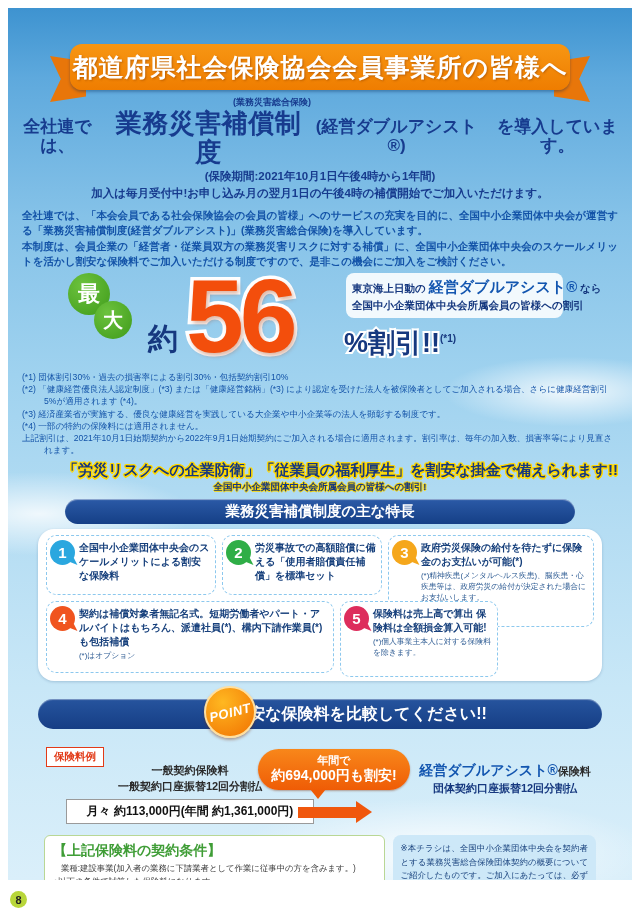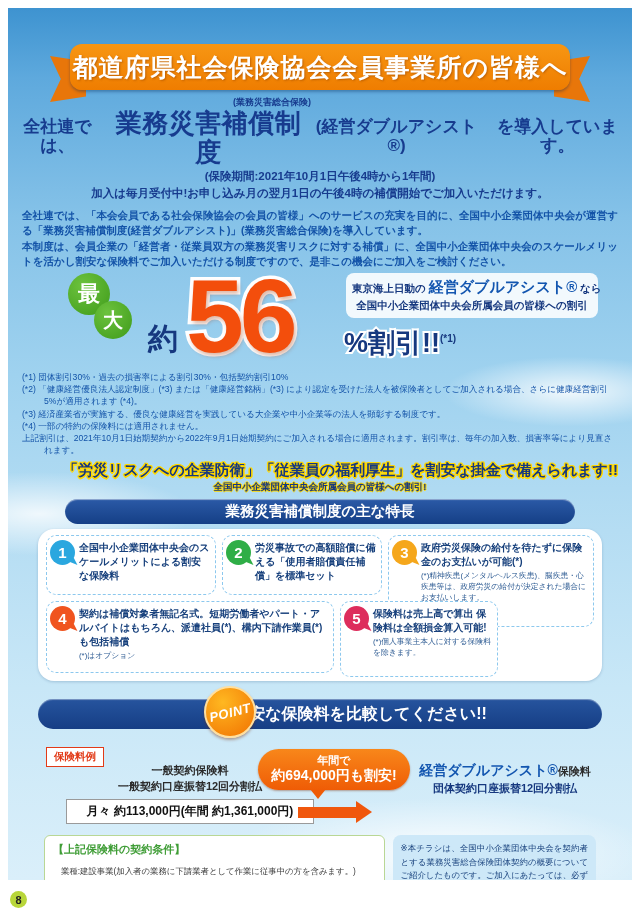--- a/index.html
+++ b/index.html
@@ -38,21 +38,21 @@
   .hero { position:relative; height:96px; margin-top:2px; }
   .maxbadge { position:absolute; left:60px; top:2px; width:66px; height:72px; }
   .maxbadge .c1,.maxbadge .c2 { position:absolute; border-radius:50%; background:radial-gradient(circle at 35% 30%,#6cc23e,#3f9b1a); color:#fff; font-weight:bold; display:flex; align-items:center; justify-content:center; }
   .maxbadge .c1 { width:42px; height:42px; left:0; top:0; font-size:22px; }
   .maxbadge .c2 { width:38px; height:38px; left:26px; top:28px; font-size:20px; }
   .hero .approx { position:absolute; left:140px; top:48px; font-size:30px; font-weight:bold; color:#16387f; }
   .hero .bignum { position:absolute; left:178px; top:-14px; font-size:104px; font-weight:900; color:#f34e0c; letter-spacing:-4px;
     -webkit-text-stroke:7px #ffffff; paint-order:stroke fill; text-shadow:2px 3px 4px rgba(160,50,0,.35); }
   .hero .unit { position:absolute; left:336px; top:54px; font-size:27px; font-weight:900; color:#16387f; -webkit-text-stroke:4px #fff; paint-order:stroke fill; }
   .hero .unit sup { font-size:10px; -webkit-text-stroke:0; font-weight:bold; }
-  .partnerbox { position:absolute; left:338px; top:2px; width:252px; background:rgba(255,255,255,.88); border-radius:8px; padding:5px 6px; text-align:center; color:#16387f; }
+  .partnerbox { position:absolute; left:338px; top:2px; width:217px; background:rgba(255,255,255,.88); border-radius:8px; padding:5px 6px; text-align:center; color:#16387f; }
   .partnerbox .l1 { font-size:10.5px; font-weight:bold; white-space:nowrap; }
   .partnerbox .l1 .prod { font-size:15px; color:#1356b0; }
   .partnerbox .l2 { font-size:10.5px; font-weight:bold; margin-top:2px; white-space:nowrap; }
   
   .footnotes { width:596px; margin:4px auto 0; color:#1353a8; font-size:8.6px; line-height:1.42; }
   .footnotes div { padding-left:22px; text-indent:-22px; }
   
   .highlight { text-align:center; margin-top:5px; }
   .highlight .h1 { font-size:15px; font-weight:900; color:#16387f;
     text-shadow:-1.5px 0 #ffd800,1.5px 0 #ffd800,0 -1.5px #ffd800,0 1.5px #ffd800,1px 1px #ffd800,-1px -1px #ffd800,1px -1px #ffd800,-1px 1px #ffd800;padding-left:41px; }
@@ -102,21 +102,21 @@
   .cmp-arrow .head { width:0; height:0; border-left:16px solid #f0570d; border-top:11px solid transparent; border-bottom:11px solid transparent; }
   .dwa-head { position:absolute; left:388px; top:30px; width:218px; text-align:center; line-height:1.4; }
   .dwa-head .d1 { font-size:11px; font-weight:bold; color:#2b2b2b; }
   .dwa-head .d1 .prod { font-size:14px; color:#1356b0; }
   .dwa-head .d2 { font-size:11px; font-weight:bold; color:#16387f; }
   .dwa-price { position:absolute; left:380px; top:68px; width:228px; background:#fff; border:1.6px solid #e23a17; text-align:center;
     font-size:12px; font-weight:bold; color:#e8380d; padding:3px 0; }
   
   .info-row { display:flex; gap:8px; margin:8px 36px 0; align-items:stretch; }
   .cond-box { flex:1.72; background:#fff; border:1px solid #b9d795; border-radius:6px; padding:6px 8px; }
-  .cond-box .title { color:#3f9d36; font-size:11px; font-weight:bold; margin-bottom:8px; }
+  .cond-box .title { color:#3f9d36; font-size:14px; font-weight:bold; margin-bottom:2px; }
   .cond-box .line { color:#3a3a3a; font-size:8.4px; line-height:1.5; }
   .cond-box .ind1 { padding-left:8px; }
   .disc-box { flex:1; background:#cde8f8; border-radius:8px; padding:7px 8px; color:#17407c; font-size:8.4px; line-height:1.55; text-align:justify; }
   
   .pagenum { position:absolute; left:10px; bottom:7px; width:17px; height:17px; border-radius:50%; background:#b8d63a;
     display:flex; align-items:center; justify-content:center; font-size:11px; color:#222; font-weight:bold; }
 </style>
 </head>
 <body>
 

